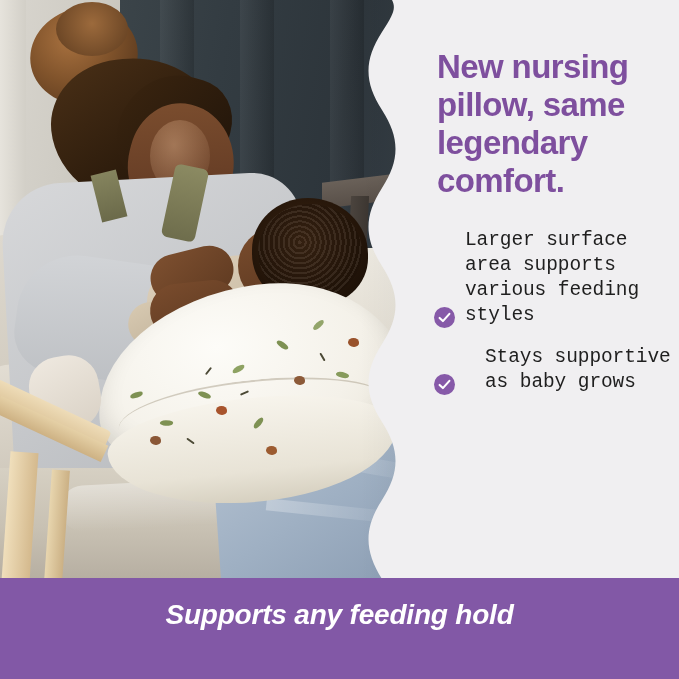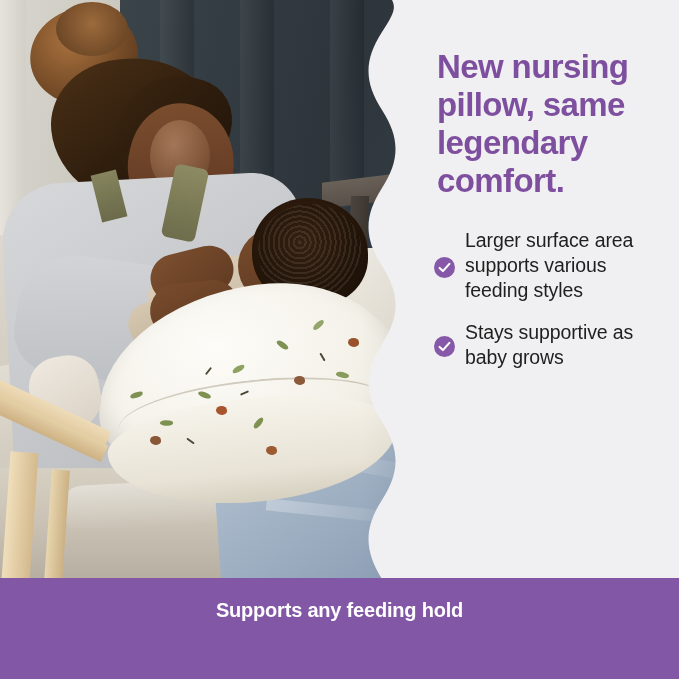--- a/index.html
+++ b/index.html
@@ -315,24 +315,25 @@
     letter-spacing:-0.6px;
   }
 
   #bullets {
     position:absolute;
     left:24px; top:228px;
     width:238px;
   }
   .bullet {
     display:flex;
-    align-items:center;
+    align-items:flex-end;
     margin-bottom:17px;
-  }
-  .bullet:last-child { margin-bottom:2px; }
+    font-family:Liberation Mono, monospace;
+  }
+  .bullet:last-child { margin-bottom:2px;gap:20px; }
   .check-icon {
     flex:0 0 auto;
     width:21px; height:21px;
     margin-top:3px;
     margin-right:10px;
   }
   .check-icon svg { display:block; }
   .bullet-text {
     font-size:19.5px;
     line-height:25px;
@@ -345,23 +346,24 @@
     position:absolute;
     left:0; top:578px;
     width:679px; height:101px;
     background:#8258a6;
     z-index:8;
     text-align:center;
     color:#ffffff;
   }
   #banner-title {
     margin-top:21px;
-    font-size:20px;
+    font-size:28px;
     font-weight:bold;
     letter-spacing:-0.2px;
+    font-style:italic;
   }
   #banner-sub {
     margin-top:8px;
     font-size:22px;
     font-weight:bold;
     letter-spacing:-0.1px;
   }
   #banner-sub .dot {
     display:inline-block;
     margin:0 9px;

